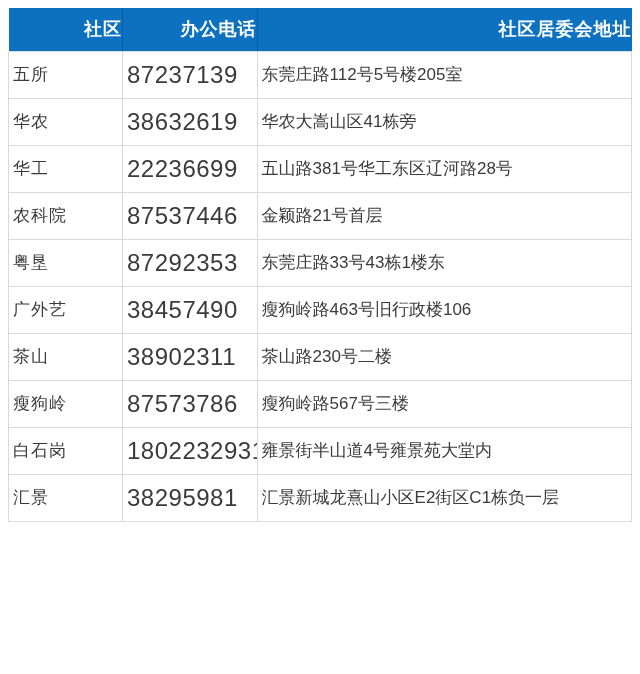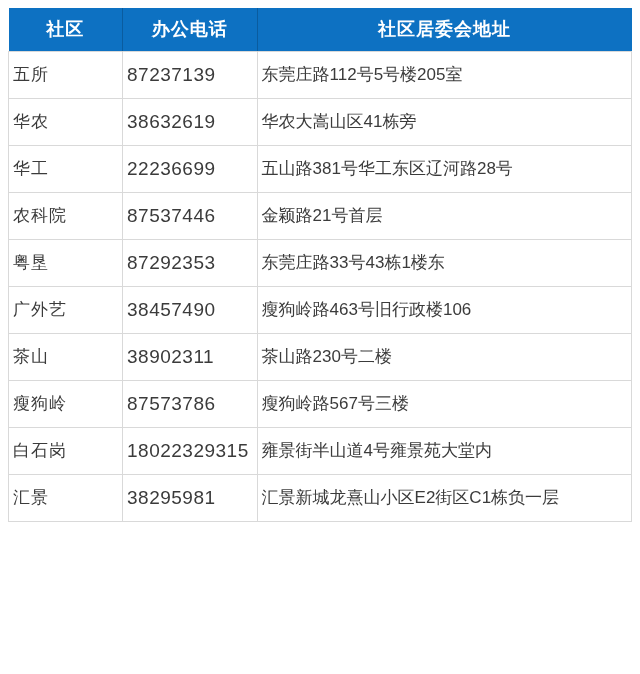--- a/index.html
+++ b/index.html
@@ -31,42 +31,42 @@
   .community-table col.c-community{width:18.3%;}
   .community-table col.c-phone{width:21.6%;}
   .community-table col.c-address{width:60.1%;}
 
   .community-table thead th{
     background:var(--header-bg);
     color:var(--header-text);
     height:43px;
     font-size:18px;
     font-weight:700;
-    text-align:center;
+    text-align:right;
     letter-spacing:1px;
     border:none;
     padding:0;
   }
   .community-table thead th + th{
     border-left:1px solid rgba(0,0,0,0.18);
   }
   .community-table tbody td{
     height:47px;
     border:1px solid var(--grid);
     background:#ffffff;
     color:var(--body-text);
     text-align:left;
     vertical-align:middle;
     font-size:17px;
     padding:0 4px;
     white-space:nowrap;
     overflow:hidden;
   }
   .community-table tbody td.phone-cell{
-    font-size:19px;
+    font-size:24px;
     letter-spacing:0.5px;
   }
   .community-table tbody td.community-cell{
     letter-spacing:1px;
   }
 </style>
 </head>
 <body>
 
 <div class="page">

